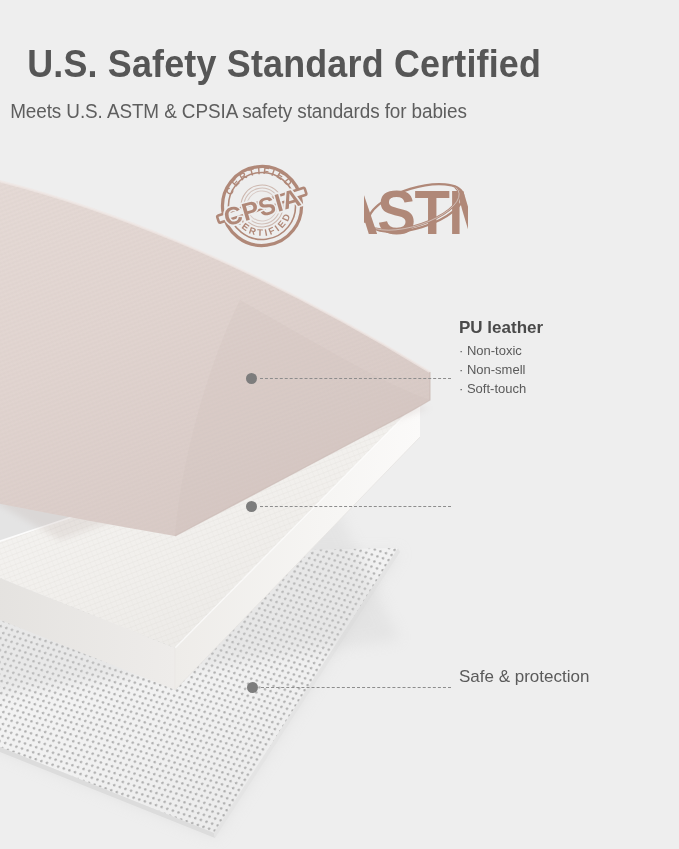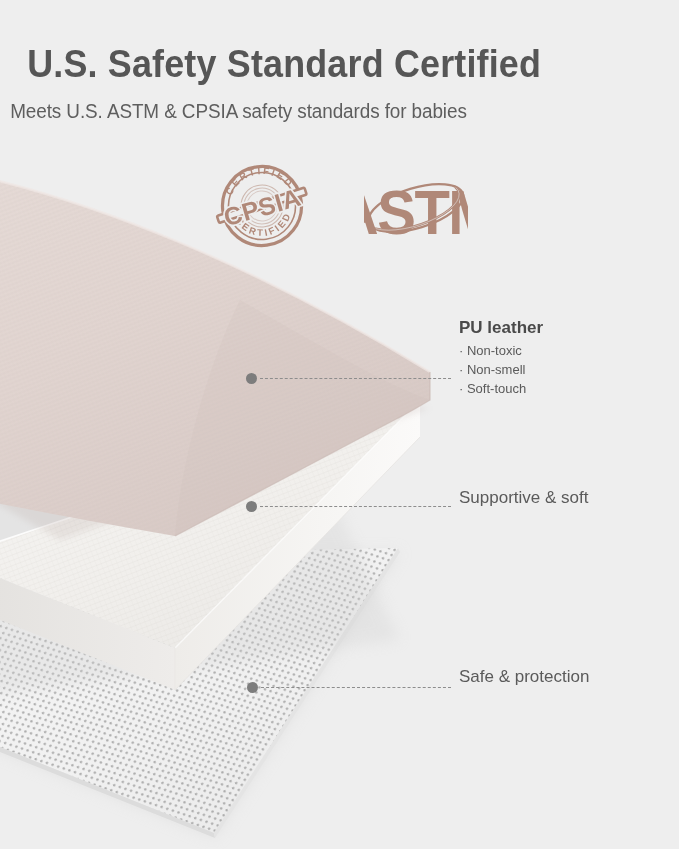--- a/index.html
+++ b/index.html
@@ -235,18 +235,17 @@
 </div>
 
 <div class="callout" id="call1">
   <div class="hd">PU leather</div>
   <div class="li">· Non-toxic</div>
   <div class="li">· Non-smell</div>
   <div class="li">· Soft-touch</div>
 </div>
 
 <div class="callout" id="call2">
-  <div class="ln">Supportive &amp; soft</div>
 </div>
 
 <div class="callout" id="call3">
   <div class="ln">Safe &amp; protection</div>
 </div>
 
 </body></html>

